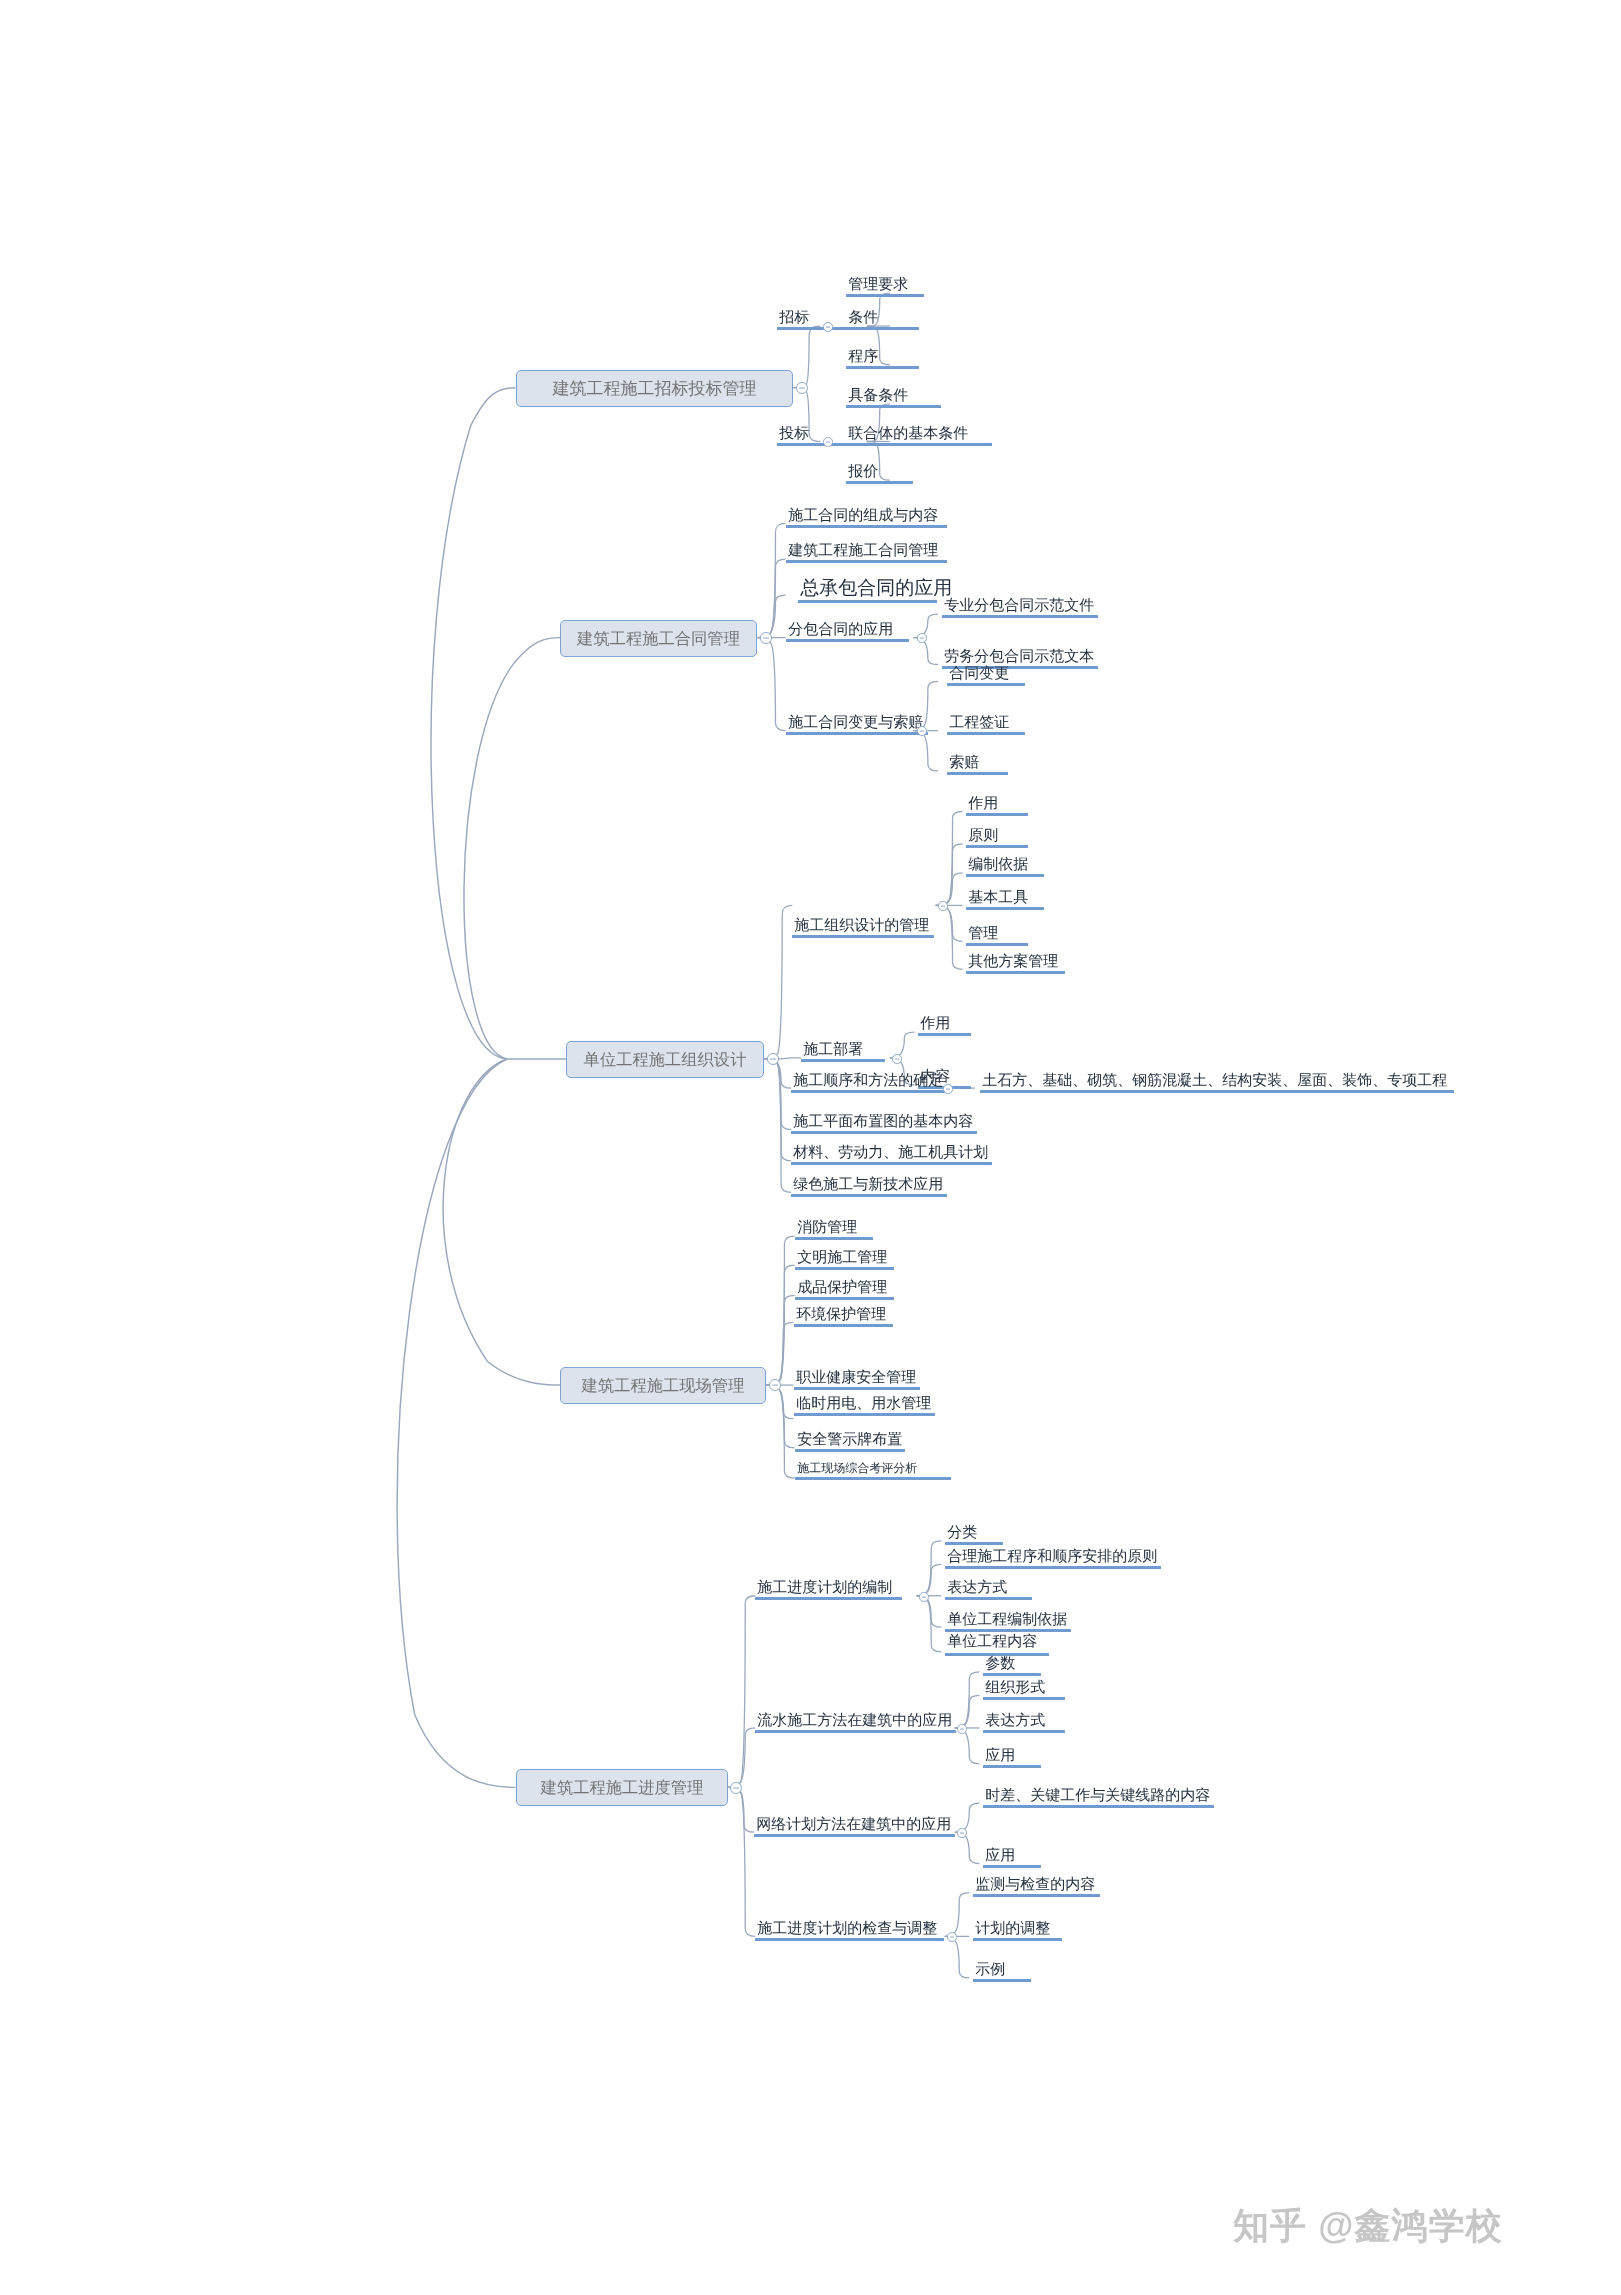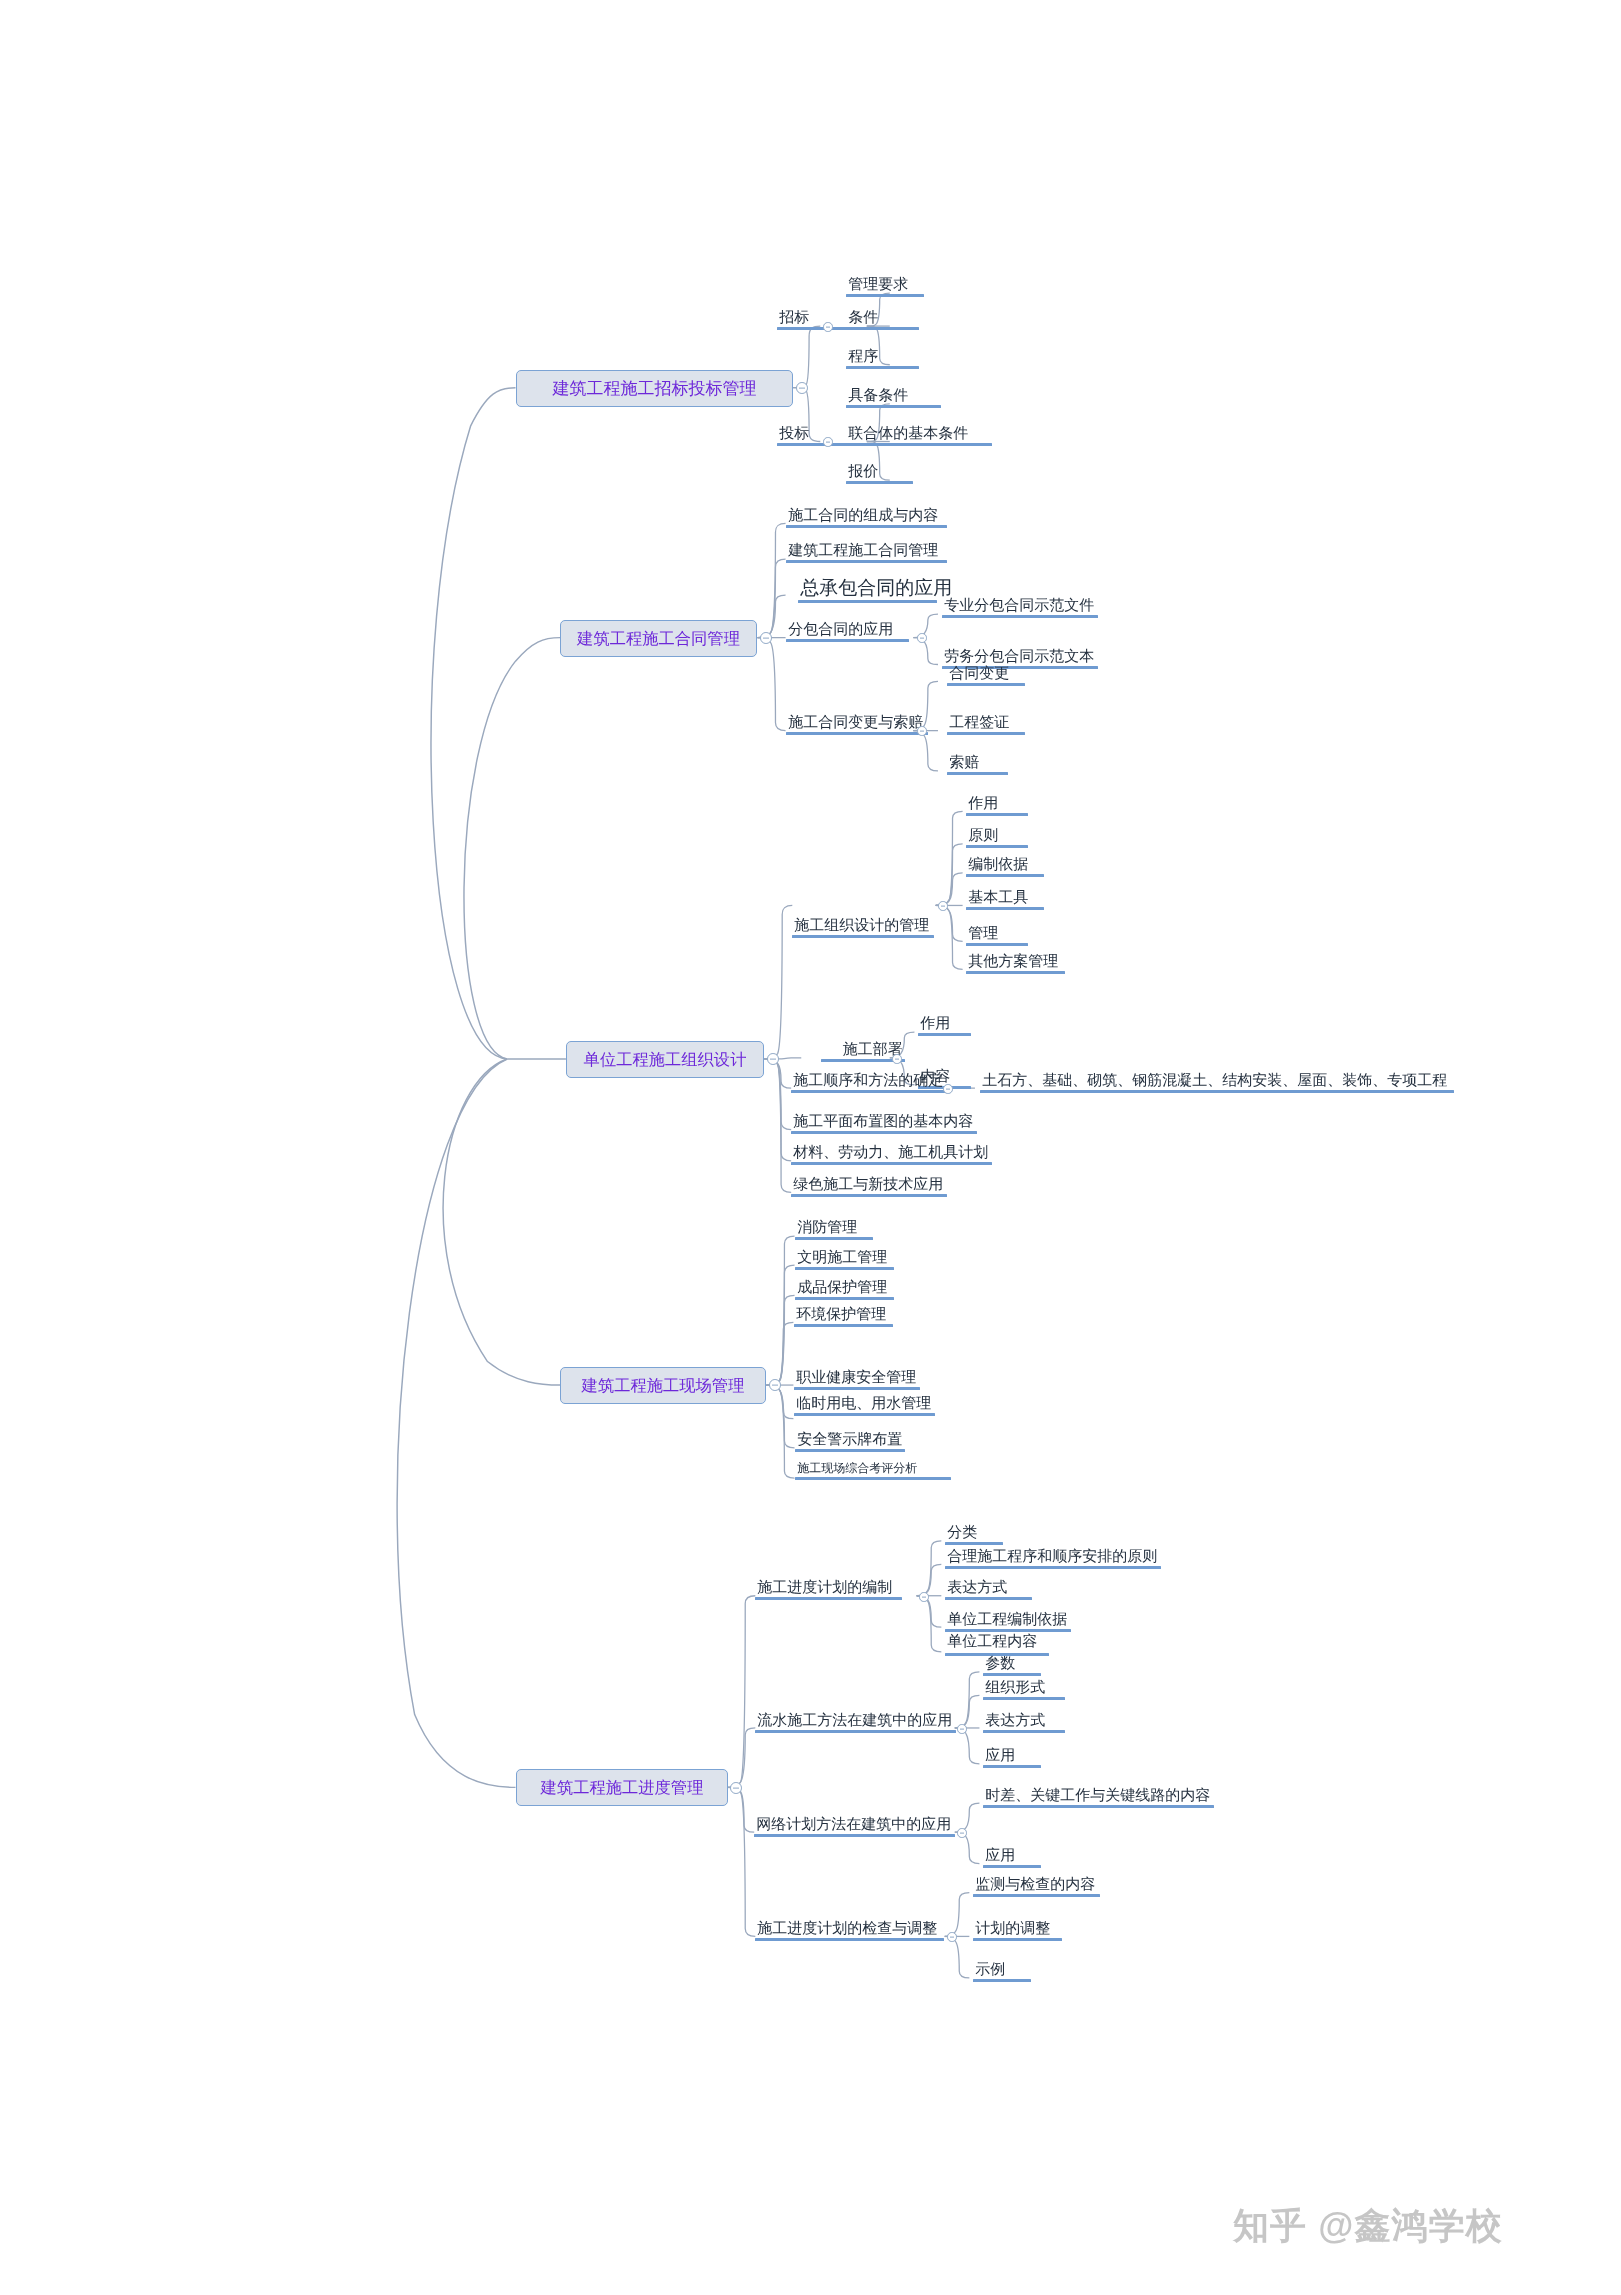--- a/index.html
+++ b/index.html
@@ -26,21 +26,21 @@
     white-space:nowrap;
   }
 
   
   .l1-node{
     position:absolute;
     box-sizing:border-box;
     background:#dde3ec;
     border:1.1px solid #7ba3d4;
     border-radius:5px;
-    color:#6d28d9;
+    color:#737373;
     display:flex;align-items:center;justify-content:center;
     white-space:nowrap;
   }
 
   
   .t-node{
     position:absolute;
     white-space:nowrap;
     color:#24303f;
     line-height:1;
@@ -301,21 +301,21 @@
   </div>
   <div class="t-node" style="left:966px;top:925px;font-size:15px;">
     <span class="txt">管理</span>
     <span class="ul" style="width:62px;"></span>
   </div>
   <div class="t-node" style="left:966px;top:953px;font-size:15px;">
     <span class="txt">其他方案管理</span>
     <span class="ul" style="width:99px;"></span>
   </div>
 
-  <div class="t-node" style="left:821px;top:1041px;font-size:15px;text-align:right;">
+  <div class="t-node" style="left:801px;top:1041px;font-size:15px;">
     <span class="txt">施工部署</span>
     <span class="ul" style="width:84px;"></span>
   </div>
   <div class="collapse" style="left:892px;top:1054px;"></div>
 
   <div class="t-node" style="left:918px;top:1015px;font-size:15px;">
     <span class="txt">作用</span>
     <span class="ul" style="width:53px;"></span>
   </div>
   <div class="t-node" style="left:918px;top:1068px;font-size:15px;">

